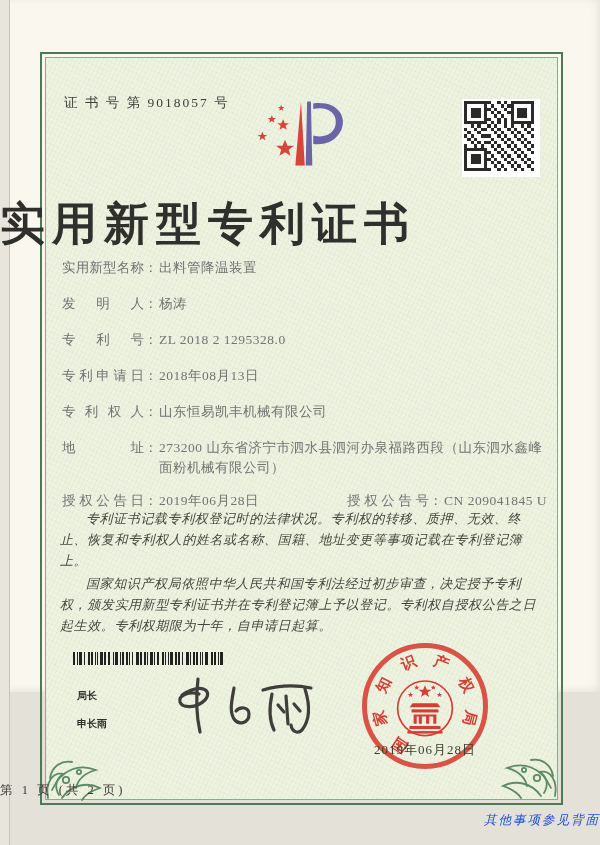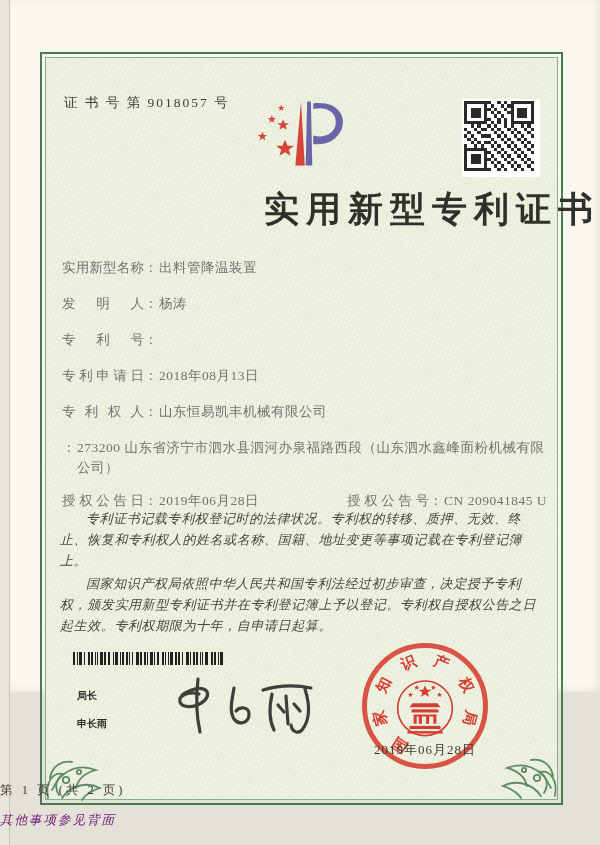--- a/index.html
+++ b/index.html
@@ -35,22 +35,22 @@
   .ornament.br{left:497px;top:736px;transform:scaleX(-1);}
   
   .cert-no{
     position:absolute;left:64px;top:94px;
     font-size:13.5px;letter-spacing:2px;color:#3f3f3a;z-index:4;
   }
   .logo{position:absolute;left:252px;top:94px;width:98px;height:80px;z-index:4;}
   .qr{position:absolute;left:462px;top:99px;width:74px;height:74px;background:#fff;padding:2px;z-index:4;}
   .qr svg{width:70px;height:70px;display:block;}
   .title{
-    position:absolute;left:0;right:0;top:186px;text-align:right;
-    font-size:35px;font-weight:bold;letter-spacing:7px;color:#2f2f2b;z-index:4;
+    position:absolute;left:0;right:0;top:194px;text-align:left;
+    font-size:45px;font-weight:bold;letter-spacing:7px;color:#2f2f2b;z-index:4;
   }
   
   .fields{
     position:absolute;left:62px;top:258px;width:488px;
     font-size:13.5px;color:#737373;z-index:4;
   }
   .frow{display:flex;margin-bottom:16px;line-height:20px;}
   .flabel{width:82px;flex:none;text-align:justify;text-align-last:justify;}
   .fcolon{flex:none;width:15px;}
   .fvalue{flex:1;letter-spacing:0.5px;}
@@ -91,22 +91,22 @@
   .seal-date{
     position:absolute;left:352px;top:741px;width:146px;z-index:6;
     text-align:center;font-size:13px;color:#3c3b31;letter-spacing:1px;
   }
   
   .page-no{
     position:absolute;left:0;right:0;top:782px;
     font-size:12.5px;letter-spacing:3px;color:#3d3d37;z-index:4;
   }
   .back-note{
-    position:absolute;left:0;right:0;top:812px;text-align:left;
-    font-size:12.5px;font-style:italic;letter-spacing:2px;color:#701a75;z-index:4;
+    position:absolute;left:0;right:0;top:812px;text-align:right;
+    font-size:12.5px;font-style:italic;letter-spacing:2px;color:#1d4ed8;z-index:4;
   }
 </style>
 </head>
 <body>
 
 <div class="paper">
   <div class="scan-edge"></div>
 
   <div class="frame">
     <div class="frame-inner"></div>
@@ -382,32 +382,34 @@
         <span class="fvalue">出料管降温装置</span>
     </div>
     <div class="frow">
       <span class="flabel">发明人</span>
         <span class="fcolon">：</span>
         <span class="fvalue">杨涛</span>
     </div>
     <div class="frow">
       <span class="flabel">专利号</span>
         <span class="fcolon">：</span>
+        <span class="fvalue">ZL 2018 2 1295328.0</span>
     </div>
     <div class="frow">
       <span class="flabel">专利申请日</span>
         <span class="fcolon">：</span>
         <span class="fvalue">2018年08月13日</span>
     </div>
     <div class="frow">
       <span class="flabel">专利权人</span>
         <span class="fcolon">：</span>
         <span class="fvalue">山东恒易凯丰机械有限公司</span>
     </div>
     <div class="frow addr">
+      <span class="flabel">地址</span>
         <span class="fcolon">：</span>
         <span class="fvalue">273200 山东省济宁市泗水县泗河办泉福路西段（山东泗水鑫峰面粉机械有限公司）</span>
     </div>
     <div class="frow">
       <span class="flabel">授权公告日</span>
         <span class="fcolon">：</span>
         <span class="grant-date-value">2019年06月28日</span>
       <span class="grant-gap"></span>
       <span class="flabel">授权公告号</span>
         <span class="fcolon">：</span>

